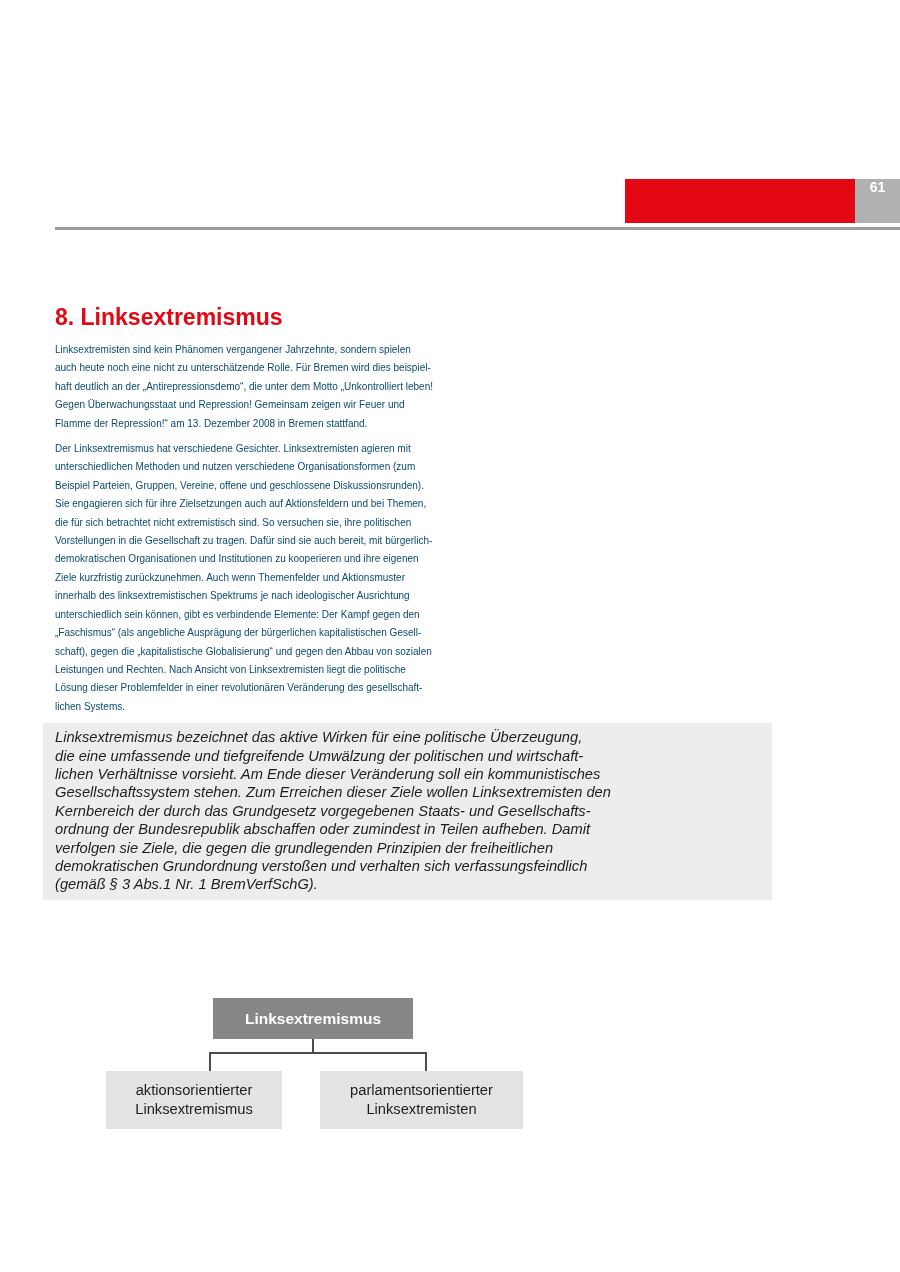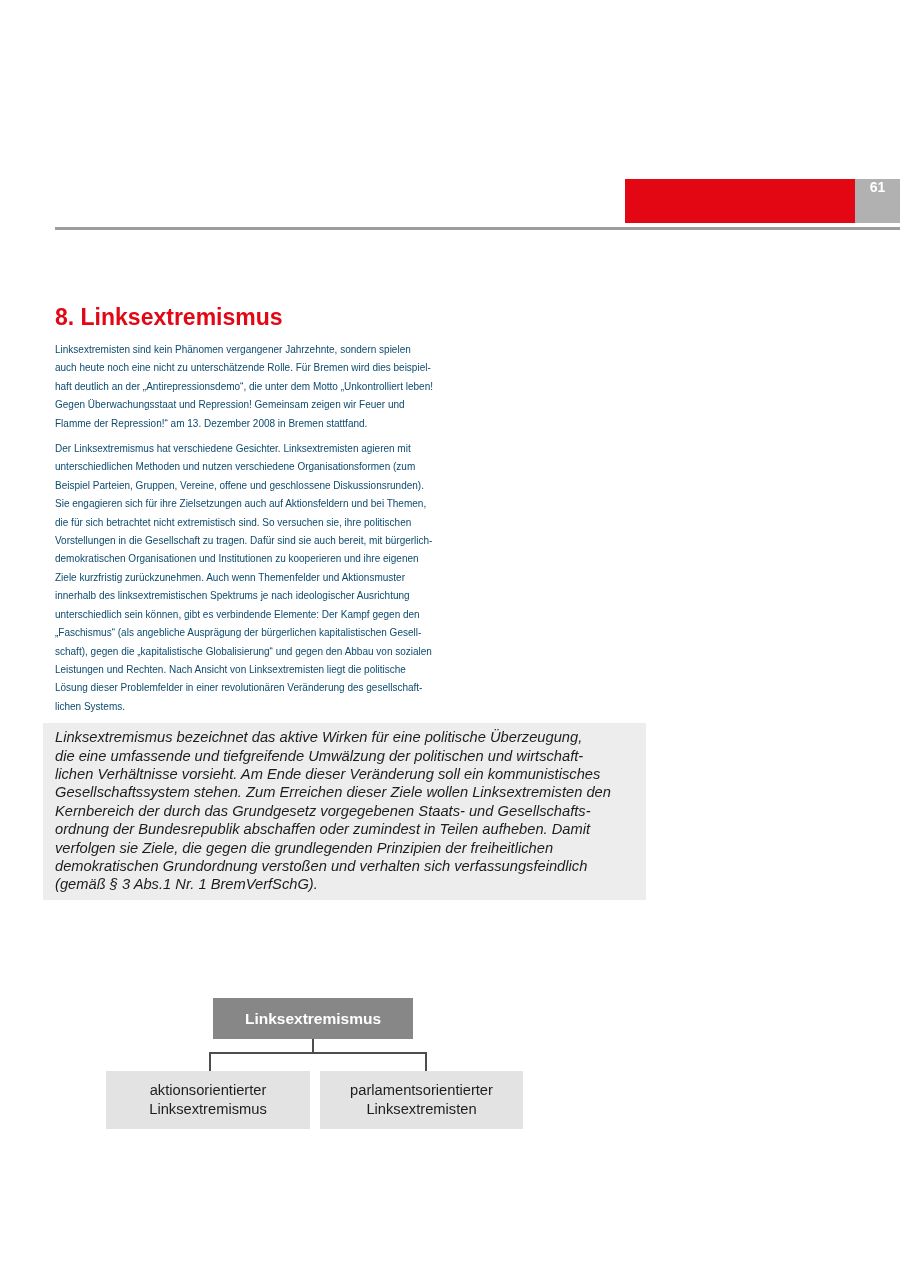--- a/index.html
+++ b/index.html
@@ -41,21 +41,21 @@
     color: #e30613;
   }
   .body-para {
     margin: 0 0 7px 0;
     font-size: 10px; line-height: 18.4px;
     white-space: pre;
     color: #0c4a6e;
   }
   .definition-box {
     box-sizing: border-box;
-    width: 603px;
+    width: 729px;
     margin: 3px 0 0 -12px;
     padding: 5px 14px 6px 12px;
     background: #ededed;
     font-style: italic;
     font-size: 14.7px; line-height: 18.4px;
     white-space: pre;
     color: #1d1d1b;
   }
   
   .diagram {
@@ -71,21 +71,21 @@
   }
   .diagram .child-box {
     position: absolute; top: 73px; height: 58px;
     background: #e3e3e3;
     display: flex; align-items: center; justify-content: center;
     text-align: center;
     font-size: 14.7px; line-height: 19px;
     color: #1d1d1b;
     white-space: pre-line;
   }
-  .diagram .child-left  { left: 98px;  width: 204px; }
+  .diagram .child-left  { left: 98px;  width: 176px; }
   .diagram .child-right { left: 312px; width: 203px; }
   .connector { position: absolute; background: #4d4d4d; }
   .conn-stem   { left: 304px; top: 41px; width: 2px;  height: 13px; }
   .conn-cross  { left: 201px; top: 54px; width: 218px; height: 2px; }
   .conn-drop-l { left: 201px; top: 54px; width: 2px;  height: 19px; }
   .conn-drop-r { left: 417px; top: 54px; width: 2px;  height: 19px; }
 </style>
 </head>
 <body>
 

